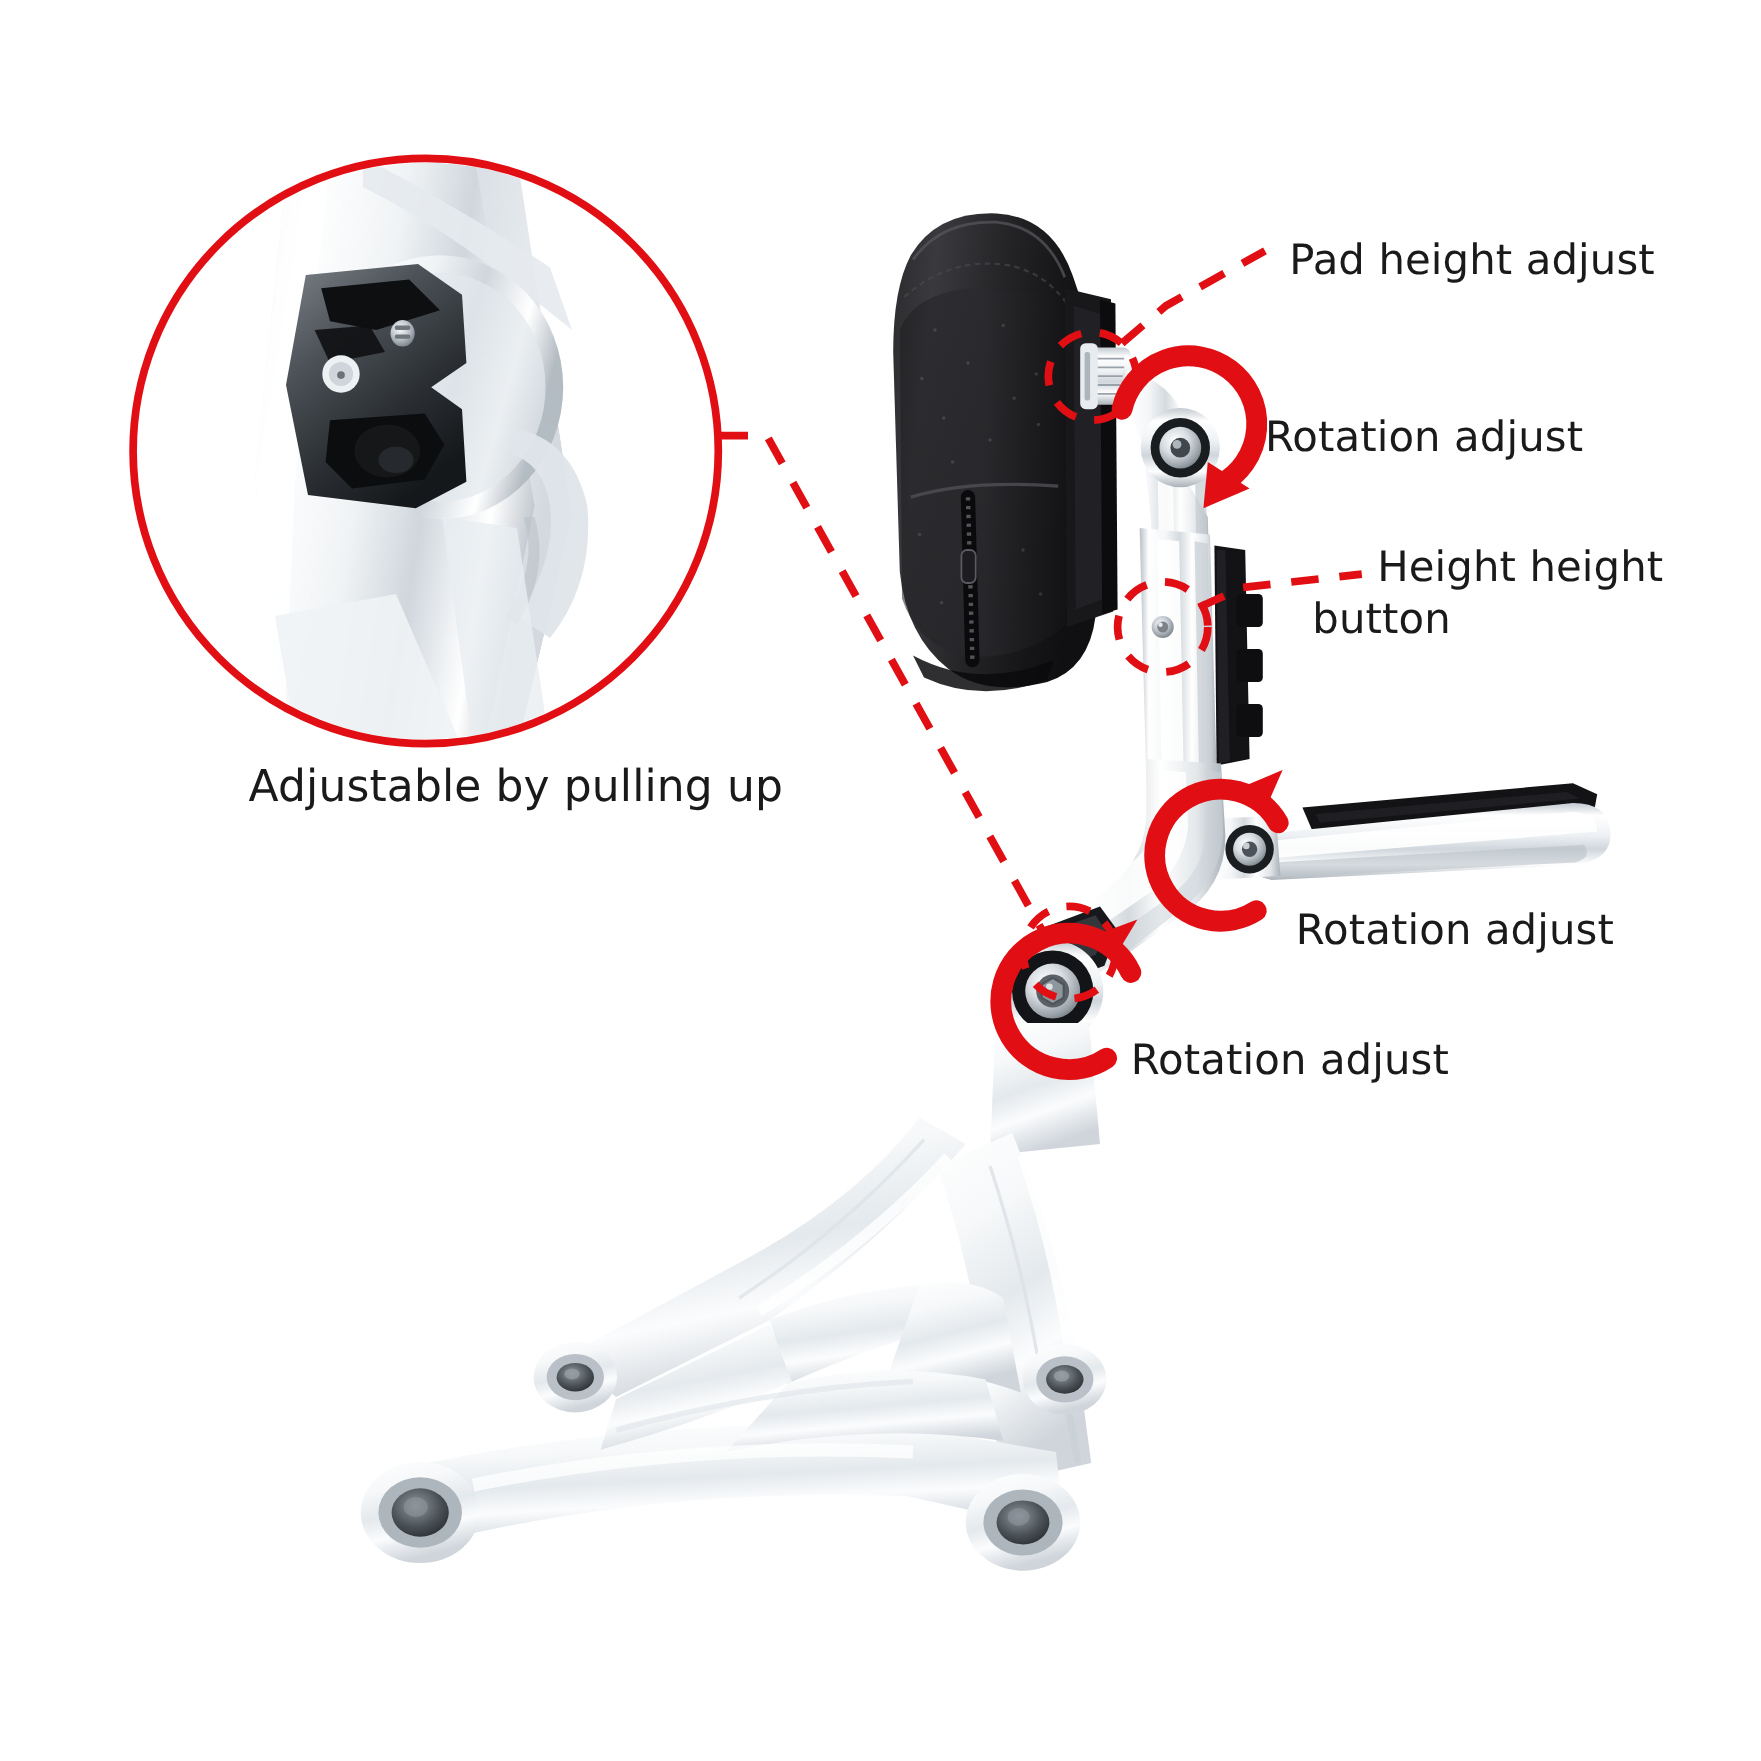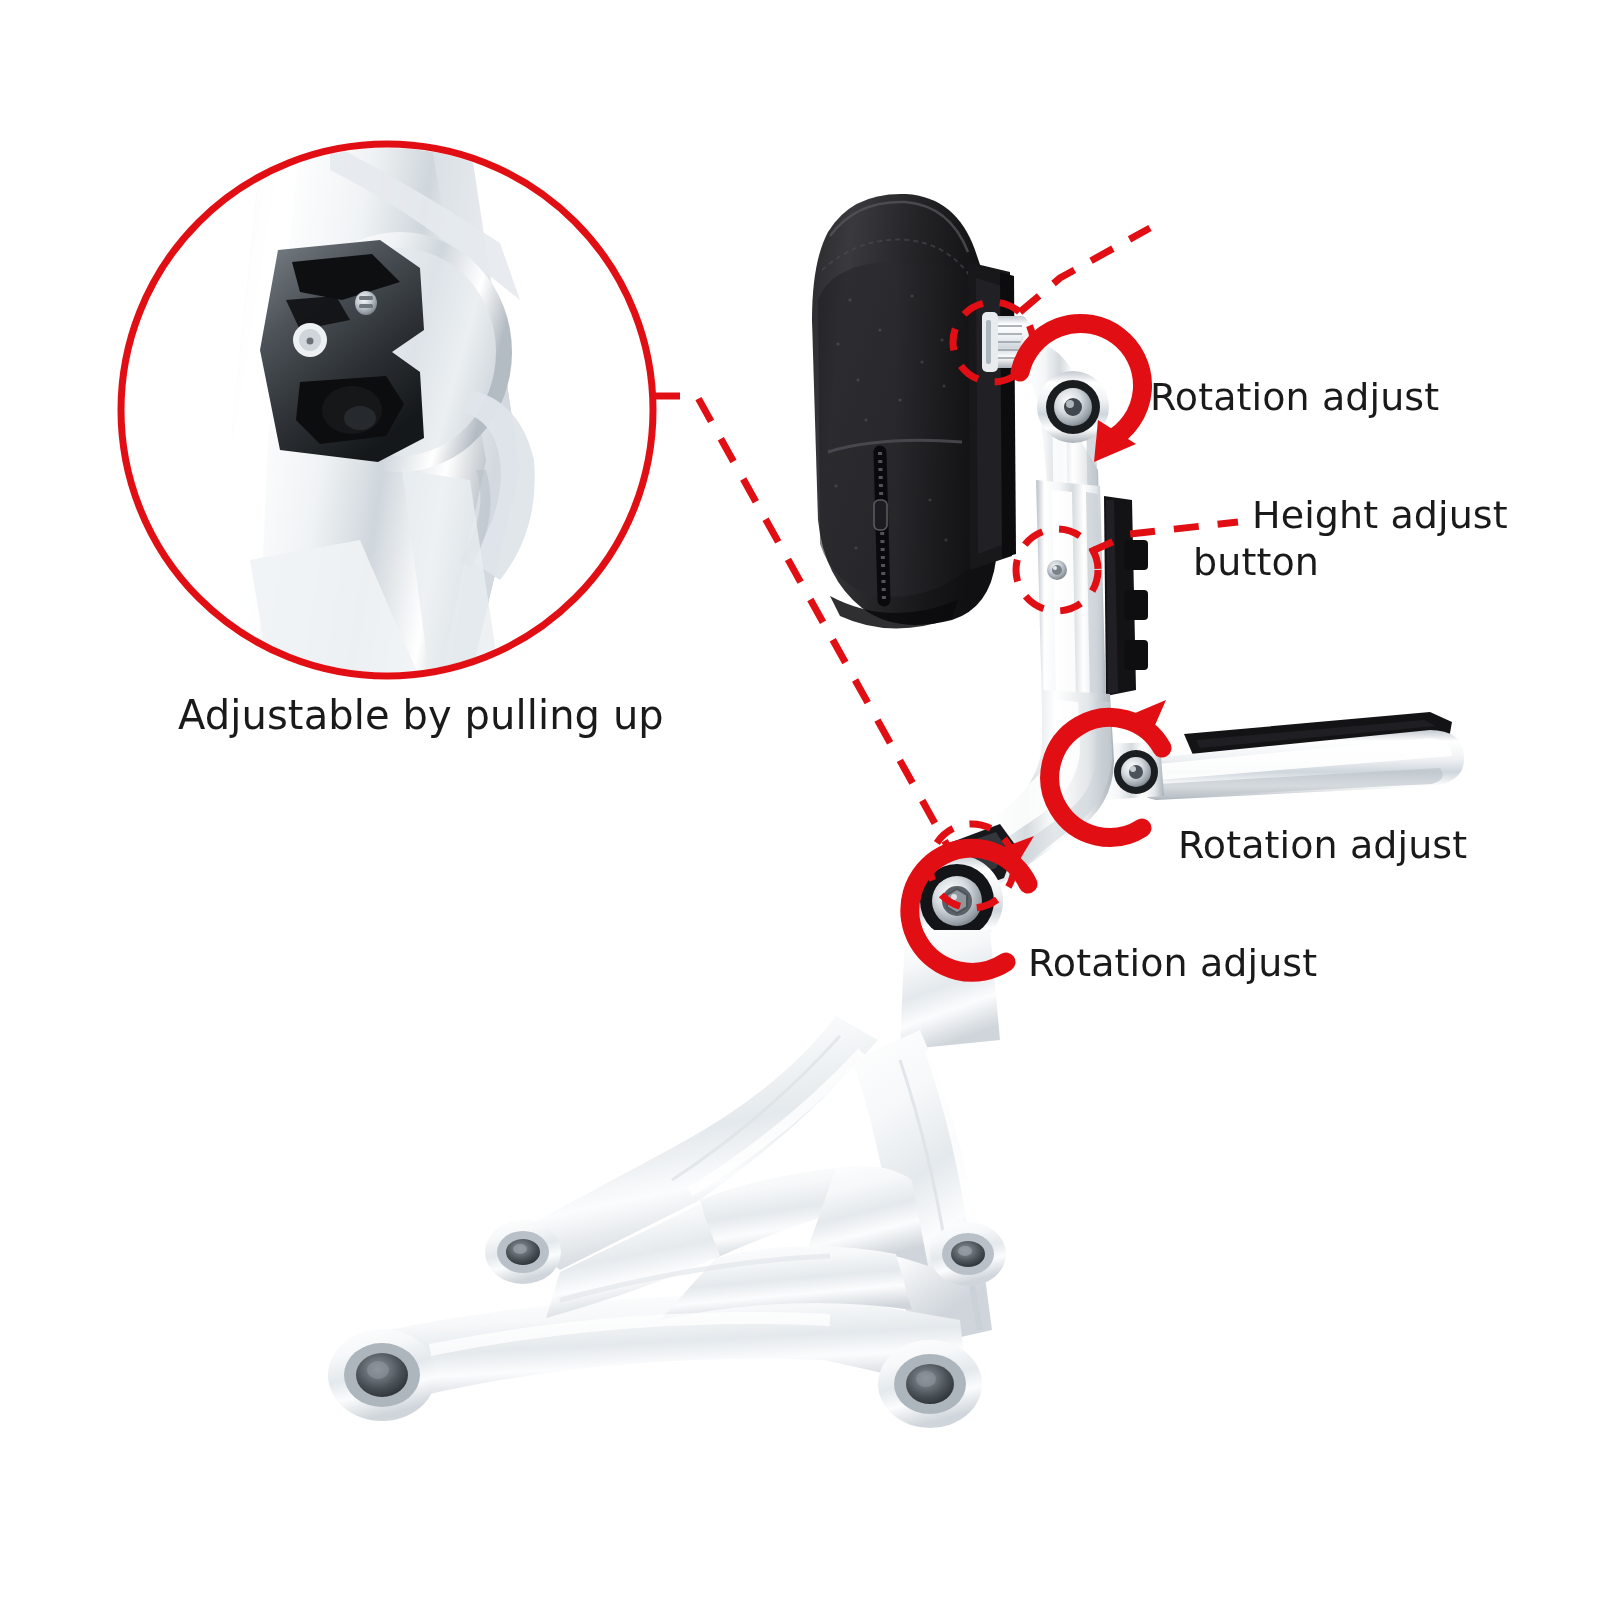--- a/index.html
+++ b/index.html
@@ -9,21 +9,21 @@
     font-family:"DejaVu Sans","Liberation Sans",sans-serif;
   }
   #stage{position:absolute;inset:0;width:1601px;height:1601px;background:#fff;}
   .svg-layer{position:absolute;left:0;top:0;width:1601px;height:1601px;}
   .label{
     position:absolute;color:#1a1a1a;
     font-family:"DejaVu Sans","Liberation Sans",sans-serif;
     font-size:38px;line-height:47px;font-weight:400;white-space:pre;
     letter-spacing:0.1px;
   }
-  .label.caption{font-size:40px;}
+  .label.caption{font-size:40px;margin-left:48px;}
 </style>
 </head>
 <body>
 
 <div id="stage">
 
   <svg class="svg-layer" viewBox="0 0 1601 1601" xmlns="http://www.w3.org/2000/svg">
     <defs>
 
       <linearGradient id="chromeV" x1="0" y1="0" x2="1" y2="0">
@@ -334,24 +334,25 @@
 
     <circle cx="972" cy="866" r="42" fill="none" stroke="#e10f14" stroke-width="7" stroke-dasharray="22 17"></circle>
 
     <g>
       <path d="M1006 962 A 62 62 0 1 1 1028 884" fill="none" stroke="#e10f14" stroke-width="19" stroke-linecap="round"></path>
       <polygon points="1016,866 1034,836 996,850" fill="#e10f14"></polygon>
     </g>
 
   </svg>
 
+  <div class="label" style="left:1172px;top:213px;">Pad height adjust</div>
 
   <div class="label" style="left:1150px;top:374px;">Rotation adjust</div>
 
-  <div class="label" style="left:1252px;top:492px;">Height adjust</div>
+  <div class="label" style="left:1252px;top:492px;">Height height</div>
   <div class="label" style="left:1193px;top:539px;">button</div>
 
   <div class="label" style="left:1178px;top:822px;">Rotation adjust</div>
 
   <div class="label" style="left:1028px;top:940px;">Rotation adjust</div>
 
   <div class="label caption" style="left:178px;top:692px;">Adjustable by pulling up</div>
 
 </div>
 

